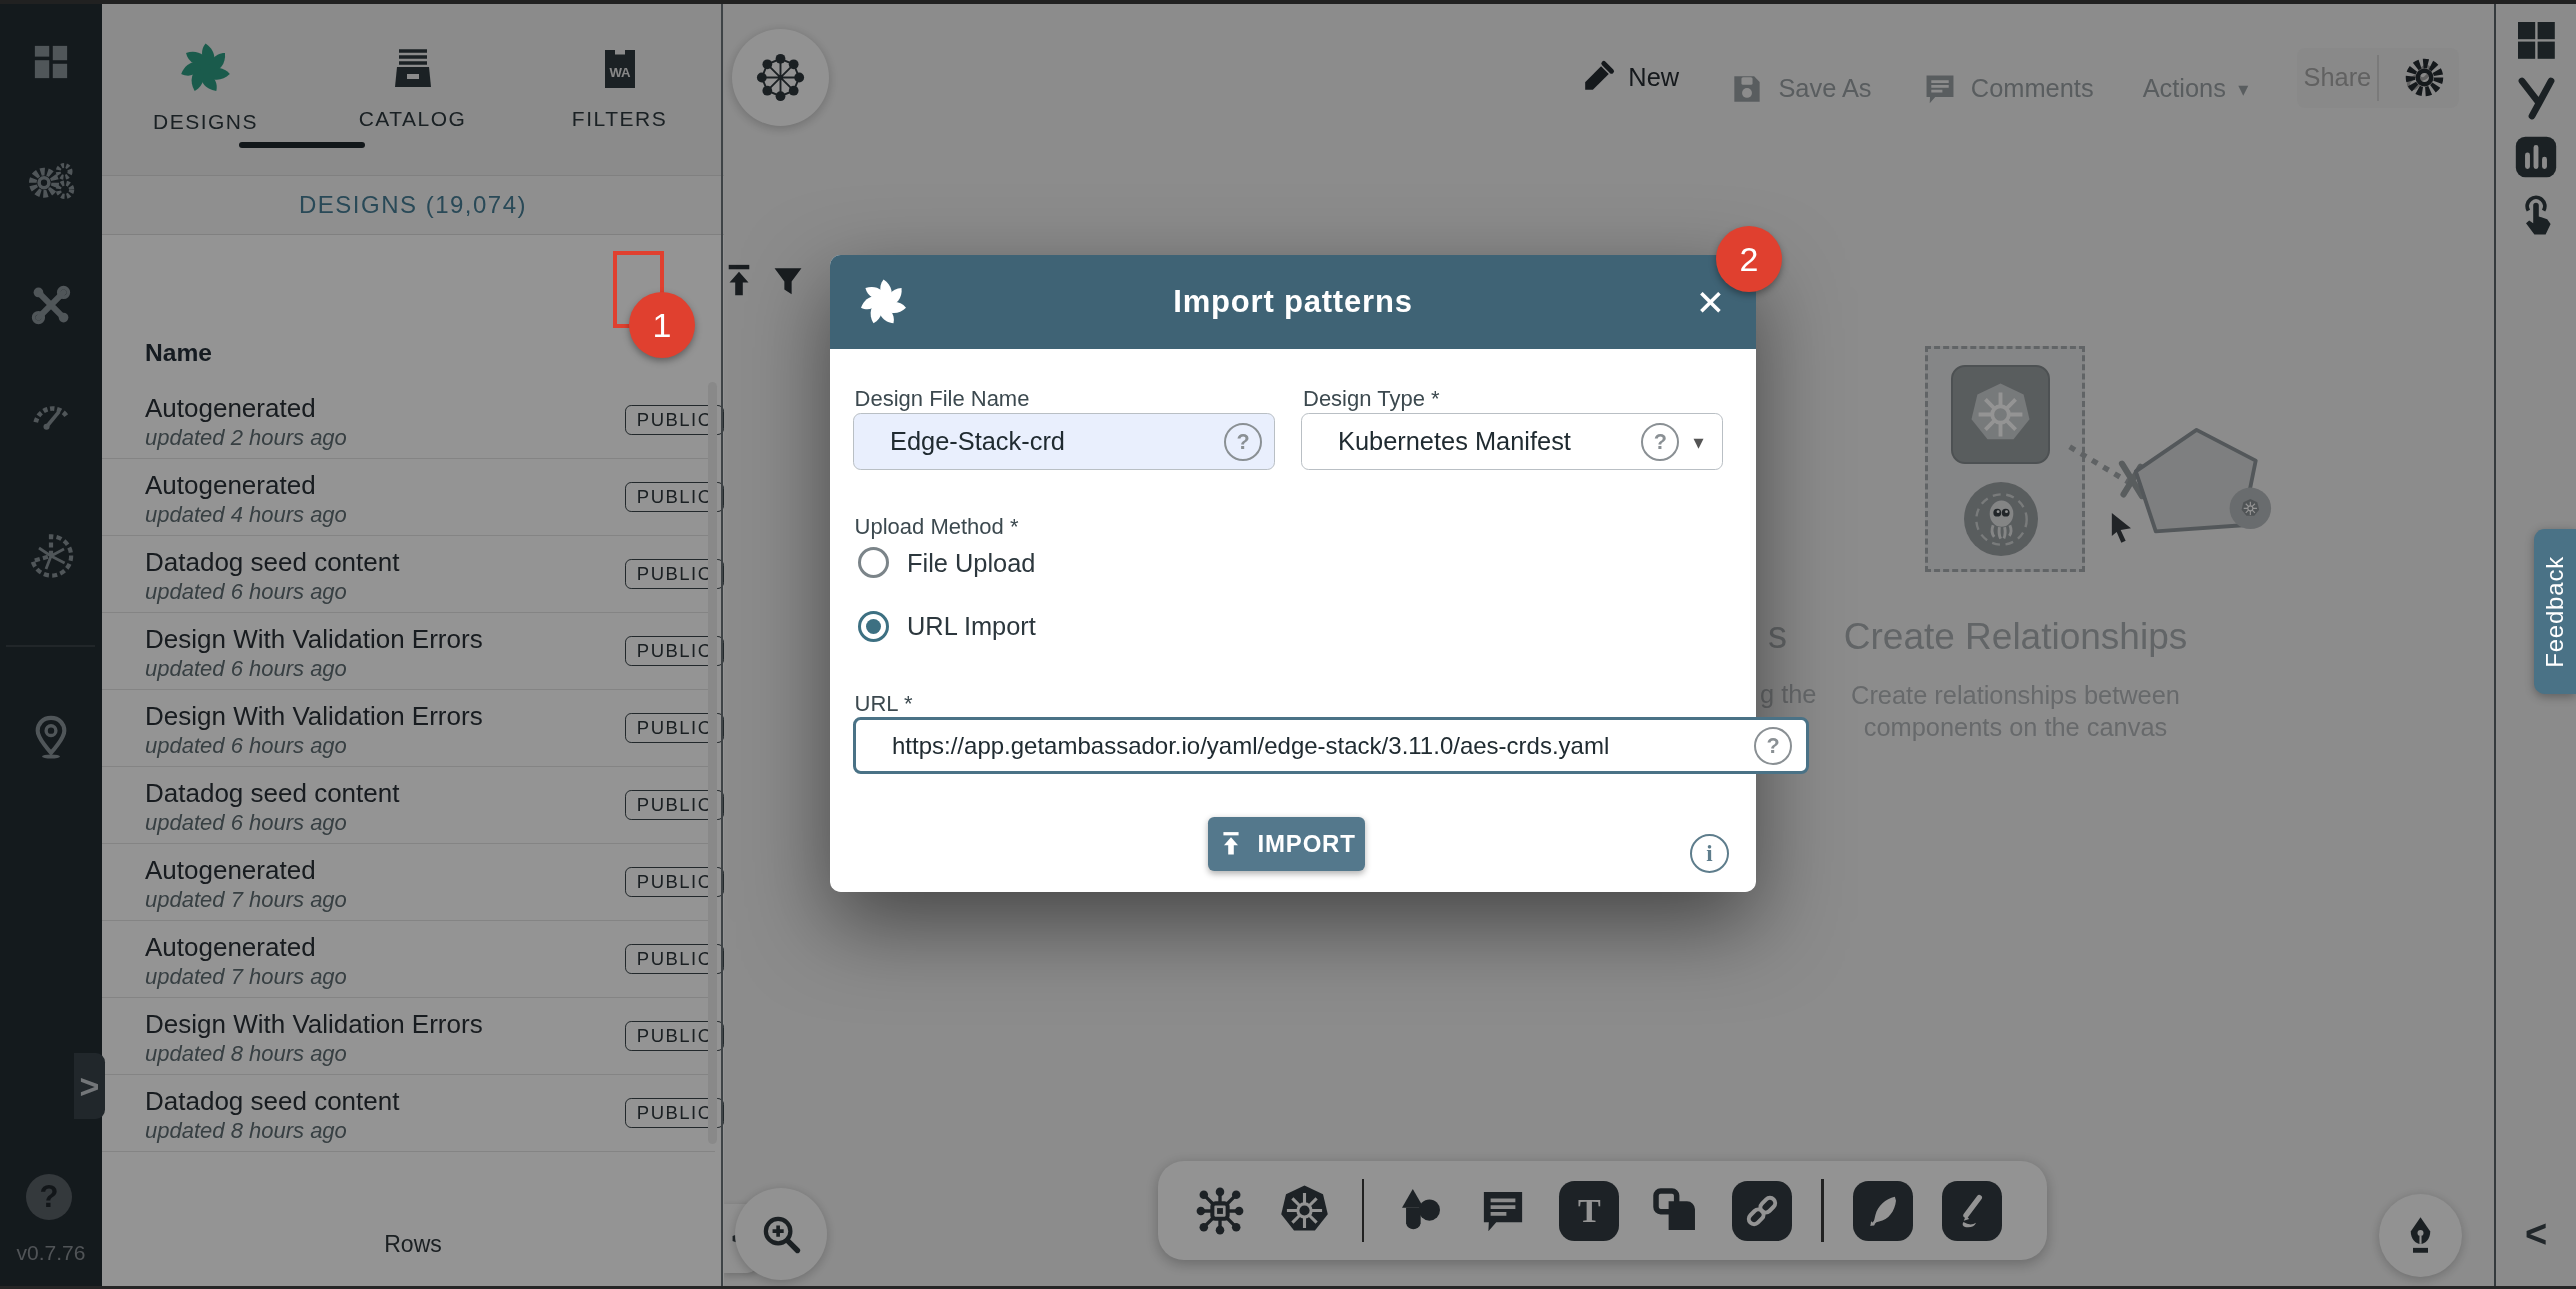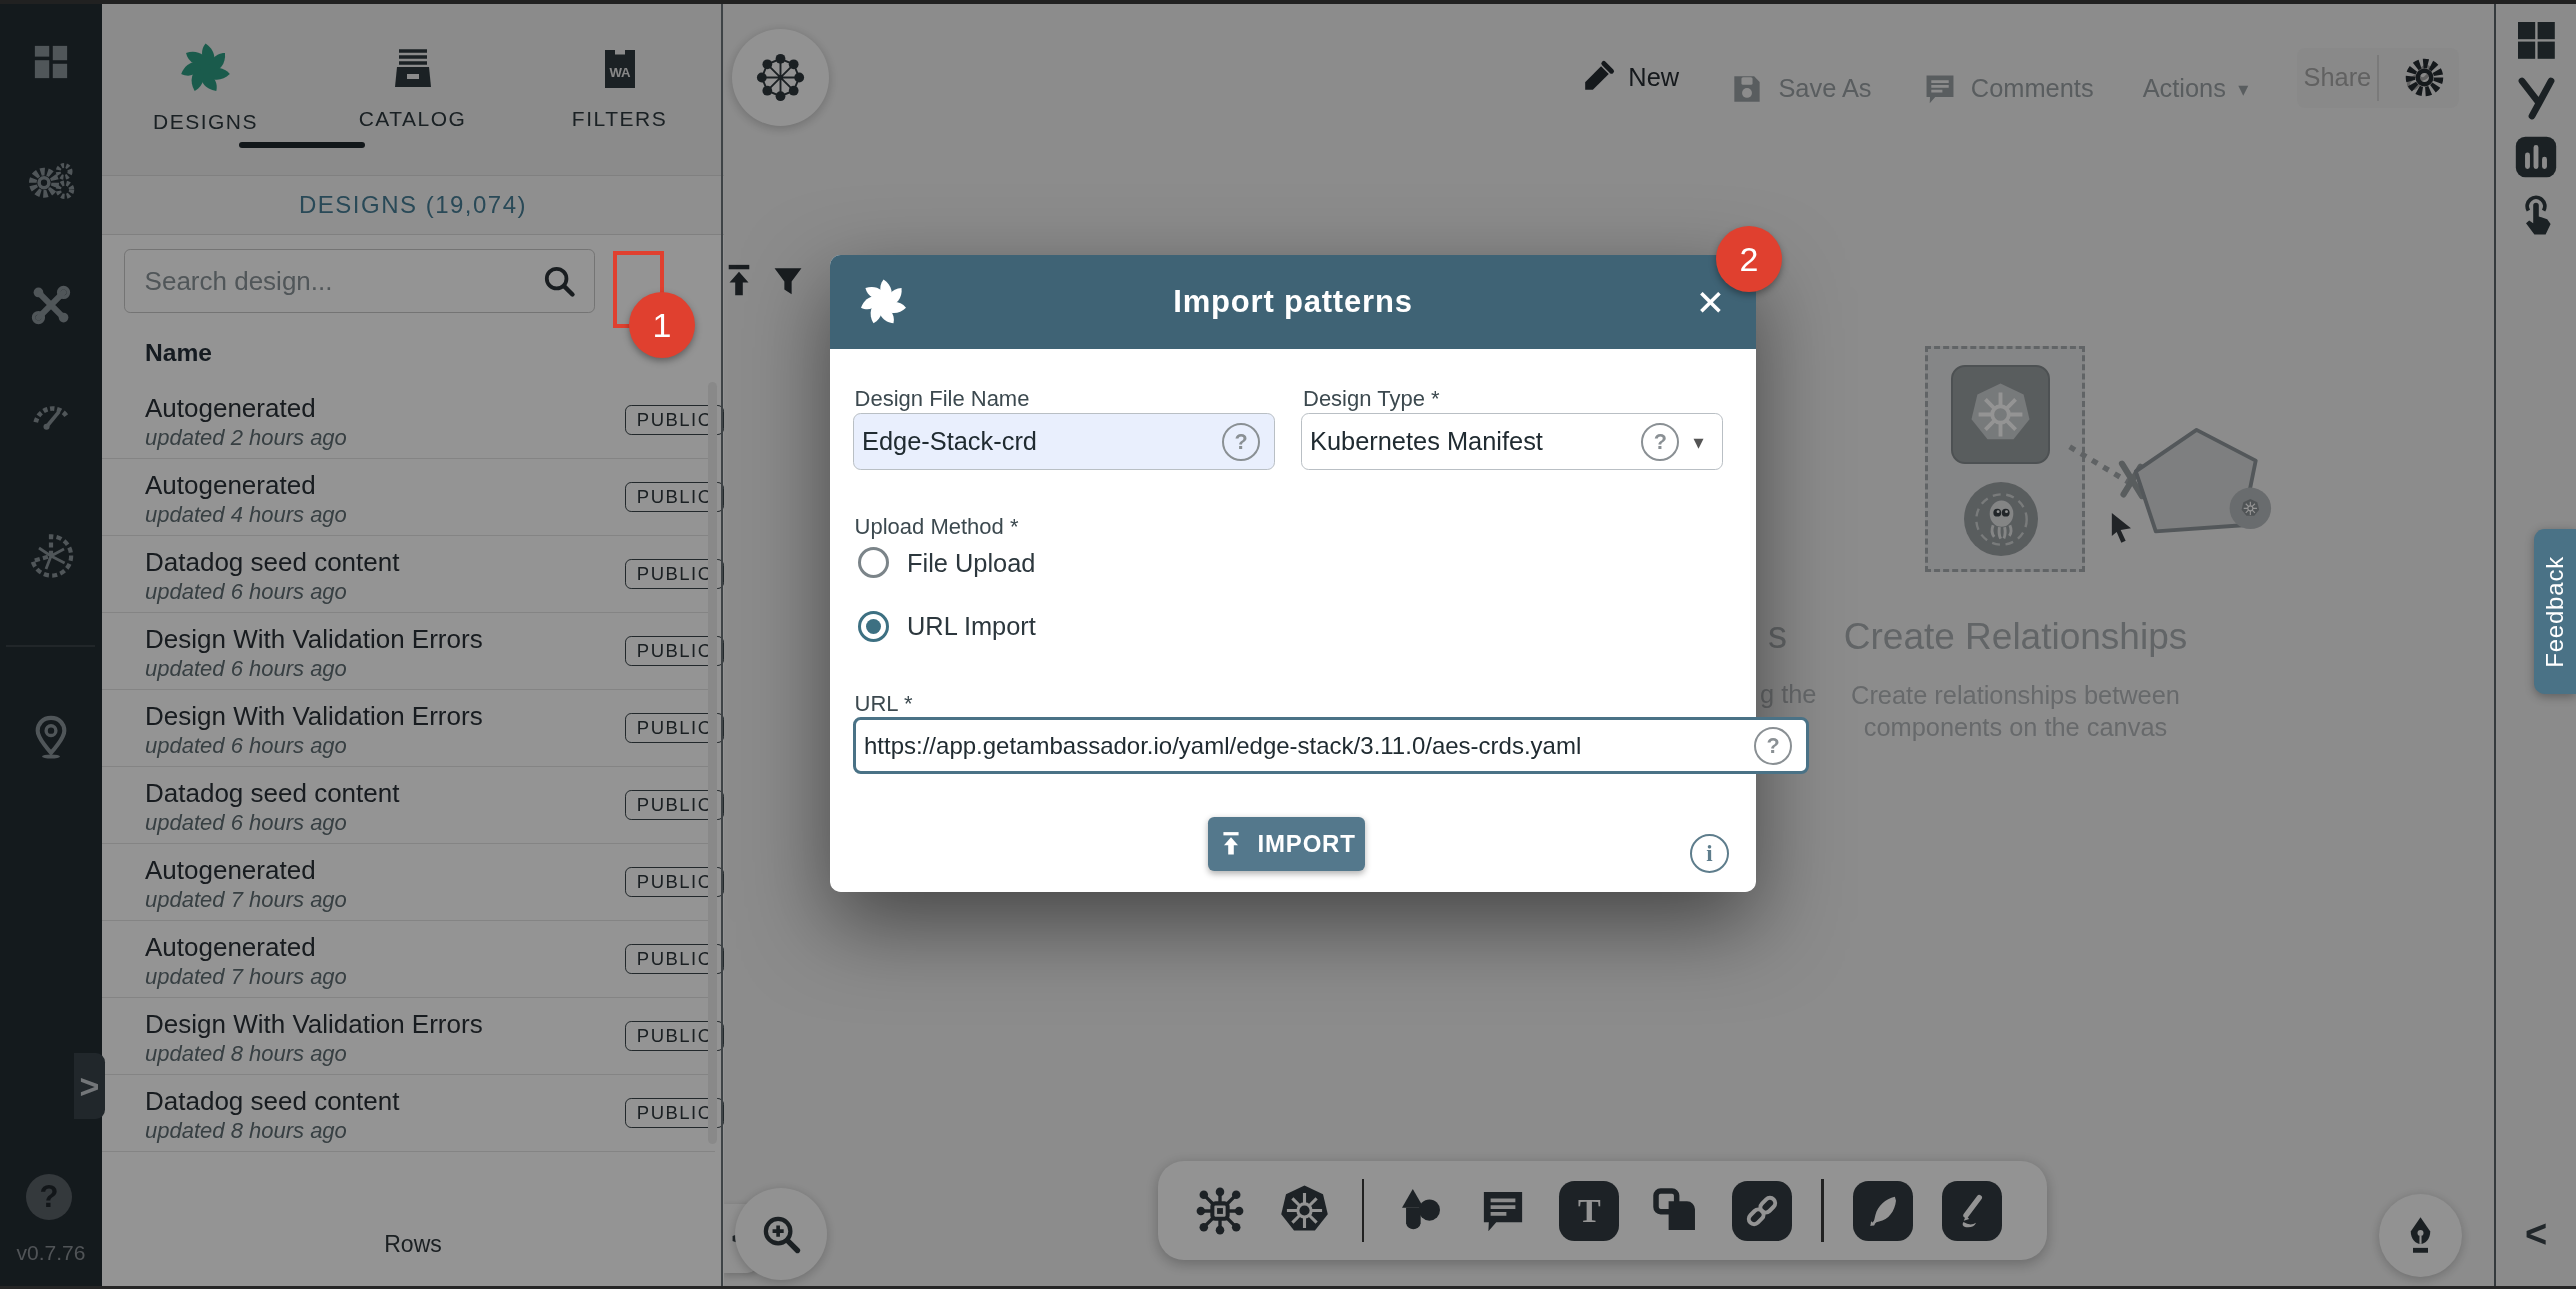--- a/index.html
+++ b/index.html
@@ -94,21 +94,21 @@
      box-shadow:0 31px 85px rgba(0,0,0,.5);}
   #modal-header{position:absolute;left:0;top:0;width:100%;height:94px;background:#3F6375;border-radius:10.8px 10.8px 0 0;
      display:flex;align-items:center;}
   #modal-title{position:absolute;left:0;width:100%;text-align:center;color:#fff;font-size:31px;font-weight:bold;letter-spacing:0.8px;}
   #modal-logo{position:absolute;left:28px;top:21.6px;color:#fff;}
   #modal-close{position:absolute;right:31px;top:28px;color:#fff;font-size:35px;font-weight:300;}
   .mlabel{position:absolute;font-size:22px;color:#3c494f;}
   .mfield{position:absolute;height:57px;border-radius:7.7px;box-sizing:border-box;display:flex;align-items:center;}
   #fld-name{left:23px;top:158px;width:422px;background:#e9effd;border:1.5px solid #b9bfc4;}
   #fld-type{left:471px;top:158px;width:422px;background:#fff;border:1.5px solid #b9bfc4;}
-  .mfield .val{flex:1;font-size:25.4px;color:#202b31;padding-left:8px;border:none;outline:none;background:transparent;
+  .mfield .val{flex:1;font-size:25.4px;color:#202b31;padding-left:36px;border:none;outline:none;background:transparent;
      font-family:"Liberation Sans",sans-serif;}
   .qmark{width:34px;height:34px;border:2.3px solid #8a9094;border-radius:50%;color:#8a9094;font-size:21.6px;
      display:flex;align-items:center;justify-content:center;flex:none;margin-right:14px;font-weight:bold;}
   .radio{position:absolute;width:31px;height:31px;border-radius:50%;box-sizing:border-box;}
   .radio.off{border:3.1px solid #7b8489;}
   .radio.on{border:3.1px solid #3d7082;display:flex;align-items:center;justify-content:center;}
   .radio.on::after{content:"";width:15.4px;height:15.4px;border-radius:50%;background:#3d7082;}
   .rlabel{position:absolute;font-size:25.4px;color:#2c373d;}
   #fld-url{left:23px;top:462px;width:956px;background:#fff;border:3.1px solid #4a7286;}
   #import-btn{position:absolute;left:378px;top:562px;width:157px;height:54px;background:#54788C;border-radius:6.2px;
@@ -378,26 +378,20 @@
           <use href="#sym-wa"></use>
           <text x="12" y="16.2" text-anchor="middle" font-size="6.6" font-weight="bold" fill="#e8e8e8">WA</text>
         </svg>
         <span class="lbl">FILTERS</span>
       </div>
       <div id="tab-underline"></div>
     </div>
 
     <div id="panel-header">DESIGNS (19,074)</div>
 
-    <div id="search-box">
-      <input id="search-input" placeholder="Search design..." style="">
-      <svg class="panel-icon" width="38" height="38" style="margin-right:15.4px" viewBox="0 0 50 50">
-          <use href="#sym-search"></use>
-        </svg>
-    </div>
     <svg class="panel-icon abs" style="left:618px;top:262px" width="38" height="38" viewBox="0 0 50 50">
         <use href="#sym-upload"></use>
       </svg>
     <svg class="panel-icon abs" style="left:667px;top:262px" width="38" height="38" viewBox="0 0 50 50">
         <use href="#sym-funnel"></use>
       </svg>
 
     <div id="name-header">Name</div>
 
     <div id="rows">

